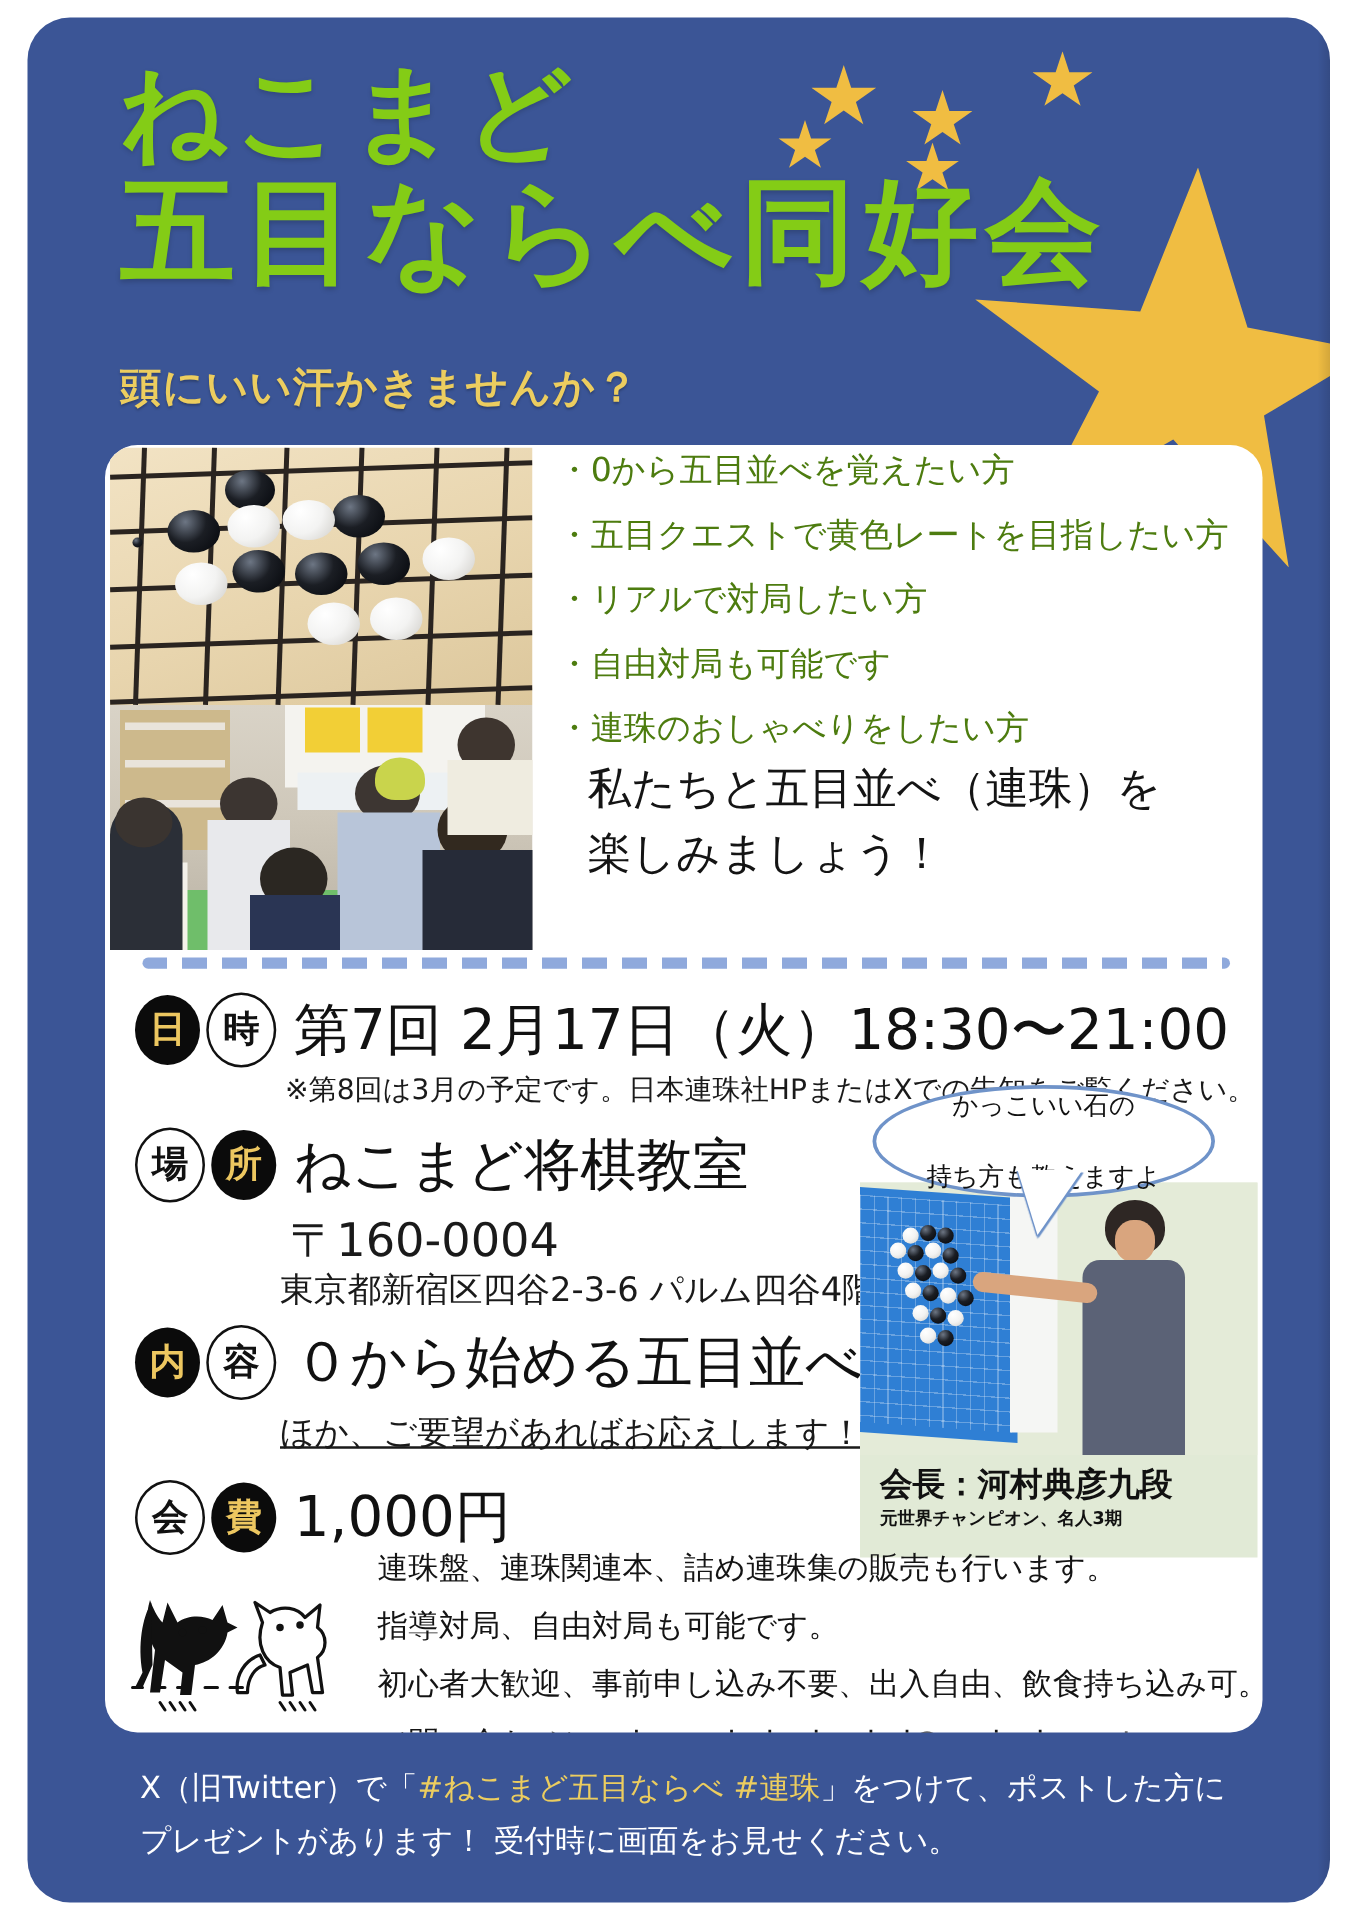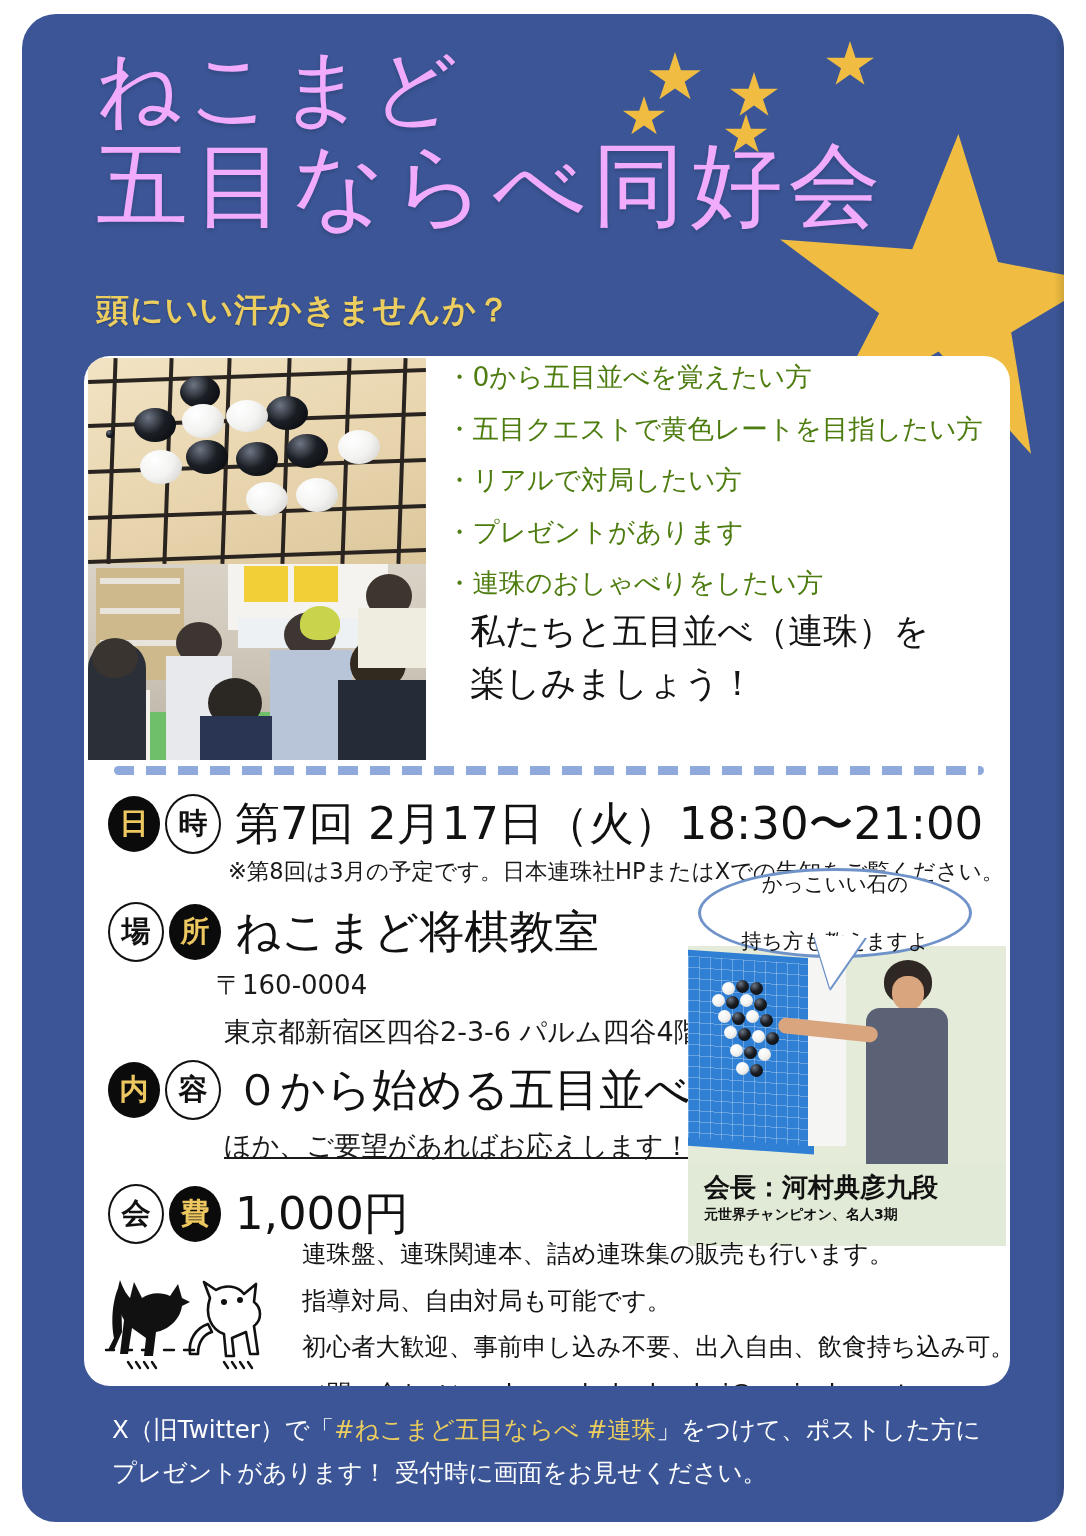--- a/index.html
+++ b/index.html
@@ -25,23 +25,23 @@
     clip-path:polygon(50% 0%,61% 35%,98% 35%,68% 57%,79% 91%,50% 70%,21% 91%,32% 57%,2% 35%,39% 35%);
   }
   .bigstar{
     position:absolute;left:745px;top:120px;width:330px;height:320px;
     background:#f0bd42;
     clip-path:polygon(58% 0%,70% 40%,100% 46%,74% 62%,80% 100%,52% 68%,18% 88%,34% 56%,4% 33%,44% 36%);
   }
 
   
   .title{
-    position:absolute;left:96px;top:44px;color:#f0abfc;
+    position:absolute;left:96px;top:44px;color:#84cc16;
     font-family:"DejaVu Serif","Liberation Serif",serif;
-    font-weight:400;letter-spacing:6px;line-height:1.06;
+    font-weight:700;letter-spacing:6px;line-height:1.06;
     text-shadow:0 2px 4px rgba(0,0,0,.18);
     z-index:4;
   }
   .title .l1{font-size:84px;display:block;}
   .title .l2{font-size:92px;display:block;margin-top:4px;}
   .tagline{
     position:absolute;left:96px;top:288px;color:#eccd5f;
     font-size:33px;font-weight:bold;letter-spacing:1px;z-index:4;
     text-shadow:0 1px 2px rgba(0,0,0,.25);
   }
@@ -207,21 +207,21 @@
           <div class="rm" style="left:270px;top:44px;width:70px;height:60px;background:#efece0;"></div>
           <div class="rm" style="left:212px;top:42px;width:40px;height:34px;background:#c9d44c;border-radius:50% 50% 40% 40%;"></div>
         </div>
       </div>
 
       <div class="bullets">
         <ul>
           <li>・0から五目並べを覚えたい方</li>
           <li>・五目クエストで黄色レートを目指したい方</li>
           <li>・リアルで対局したい方</li>
-          <li>・プレゼントがあります</li>
+          <li>・自由対局も可能です</li>
           <li>・連珠のおしゃべりをしたい方</li>
         </ul>
       </div>
 
       <div class="bigline">
         <div>私たちと五目並べ（連珠）を</div>
         <div>楽しみましょう！</div>
       </div>
 
       <div class="divider"></div>
@@ -231,21 +231,21 @@
         <span class="badge light" style="margin-left:5px;">時</span>
         <span class="headtext">第7回 2月17日（火）18:30〜21:00</span>
       </div>
       <div class="sub" style="left:144px;top:500px;font-size:22.5px;white-space:nowrap;">※第8回は3月の予定です。日本連珠社HPまたはXでの告知をご覧ください。</div>
 
       <div class="row" style="left:24px;top:546px;">
         <span class="badge light">場</span>
         <span class="badge dark" style="margin-left:5px;">所</span>
         <span class="headtext">ねこまど将棋教室</span>
       </div>
-      <div class="sub" style="left:132px;top:612px;font-size:26px;white-space:nowrap;">〒160-0004</div>
+      <div class="sub" style="left:148px;top:612px;font-size:37px;white-space:nowrap;">〒160-0004</div>
       <div class="sub" style="left:140px;top:658px;font-size:27px;white-space:nowrap;">東京都新宿区四谷2-3-6 パルム四谷4階</div>
 
       <div class="row" style="left:24px;top:704px;">
         <span class="badge dark">内</span>
         <span class="badge light" style="margin-left:5px;">容</span>
         <span class="headtext">０から始める五目並べ</span>
       </div>
       <div class="sub" style="left:140px;top:772px;font-size:27px;white-space:nowrap;text-decoration:underline;">ほか、ご要望があればお応えします！</div>
 
       <div class="row" style="left:24px;top:828px;">

